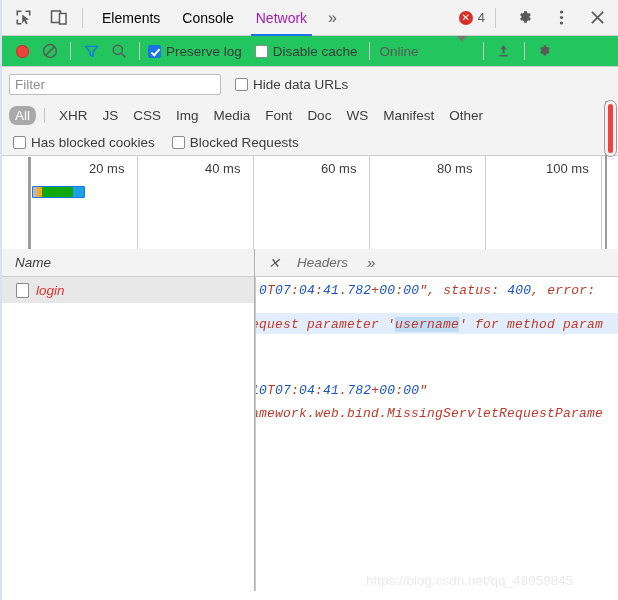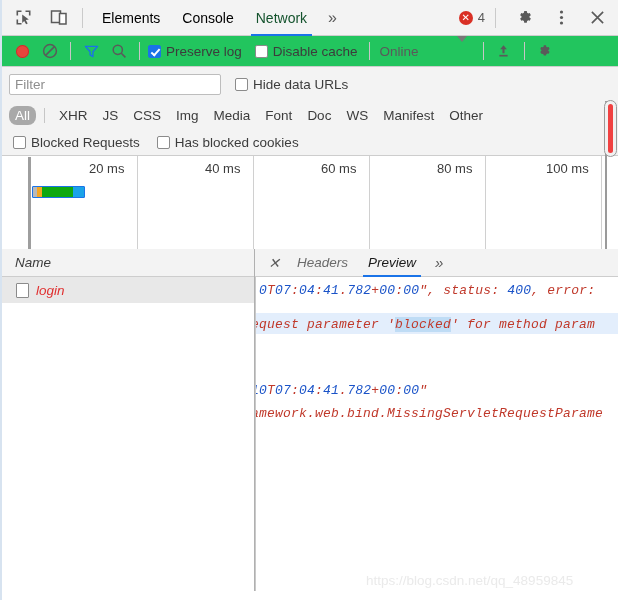--- a/index.html
+++ b/index.html
@@ -30,21 +30,21 @@
     display: flex; align-items: center; justify-content: center;
     cursor: pointer;
   }
   .tb-sep { width: 1px; height: 20px; background: #cacaca; margin: 0 8px; }
   .tab {
     height: 36px; padding: 0 11px;
     display: flex; align-items: center; justify-content: center;
     font-size: 14px; color: #000000; cursor: pointer;
     position: relative;
   }
-  .tab.active { color: #14532d; justify-content: center; }
+  .tab.active { color: #a21caf; justify-content: center; }
   .tab.active::after {
     content: ""; position: absolute; left: 6px; right: 6px; bottom: 0;
     height: 2px; background: #1a73e8;
   }
   .tab-more {
     height: 36px; padding: 0 10px; display: flex; align-items: center;
     font-size: 16px; color: #5a5a5a; cursor: pointer;
   }
   .tb-spacer { flex: 1; }
   .err-group {
@@ -384,25 +384,25 @@
       <span class="chip">Doc</span>
       <span class="chip">WS</span>
       <span class="chip">Manifest</span>
       <span class="chip">Other</span>
     </div>
   </div>
 
   <div class="blockedrow">
     <div class="cbwrap">
       <span class="cbox"></span>
-      <span class="cb-label">Blocked Requests</span>
+      <span class="cb-label">Has blocked cookies</span>
     </div>
     <div class="cbwrap">
       <span class="cbox"></span>
-      <span class="cb-label">Has blocked cookies</span>
+      <span class="cb-label">Blocked Requests</span>
     </div>
   </div>
 
   <div class="overview">
     <div class="ov-leftbar"></div>
     <div class="ov-col" style="left:13px;width:107px"></div>
     <div class="ov-col" style="left:120px;width:116px"></div>
     <div class="ov-col" style="left:236px;width:116px"></div>
     <div class="ov-col" style="left:352px;width:116px"></div>
     <div class="ov-col" style="left:468px;width:116px"></div>
@@ -439,32 +439,29 @@
     </div>
 
     <div class="details">
       <div class="det-tabs">
         <div class="det-close">
           <span>✕</span>
         </div>
         <div class="dtab">
           <span>Headers</span>
         </div>
-        <div class="dtab active">
-          <span>Preview</span>
-        </div>
         <div class="dtab-more">
           <span>»</span>
         </div>
       </div>
 
       <div class="preview">
         <div class="pv-hl" style="top:36px"></div>
         <div class="pv-line" style="top:6px">.<span class="num">0</span>T<span class="num">07</span>:<span class="num">04</span>:<span class="num">41</span>.<span class="num">782</span>+<span class="num">00</span>:<span class="num">00</span>", status: <span class="num">400</span>, error:</div>
-        <div class="pv-line" style="top:40px">equest parameter '<span class="token-sel">blocked</span>' for method param</div>
+        <div class="pv-line" style="top:40px">equest parameter '<span class="token-sel">username</span>' for method param</div>
         <div class="pv-line" style="top:106px"><span class="num">10</span>T<span class="num">07</span>:<span class="num">04</span>:<span class="num">41</span>.<span class="num">782</span>+<span class="num">00</span>:<span class="num">00</span>"</div>
         <div class="pv-line" style="top:129px">amework.web.bind.MissingServletRequestParame</div>
       </div>
     </div>
   </div>
 
   <div class="watermark">https://blog.csdn.net/qq_48959845</div>
 </div>
 
 </body></html>

